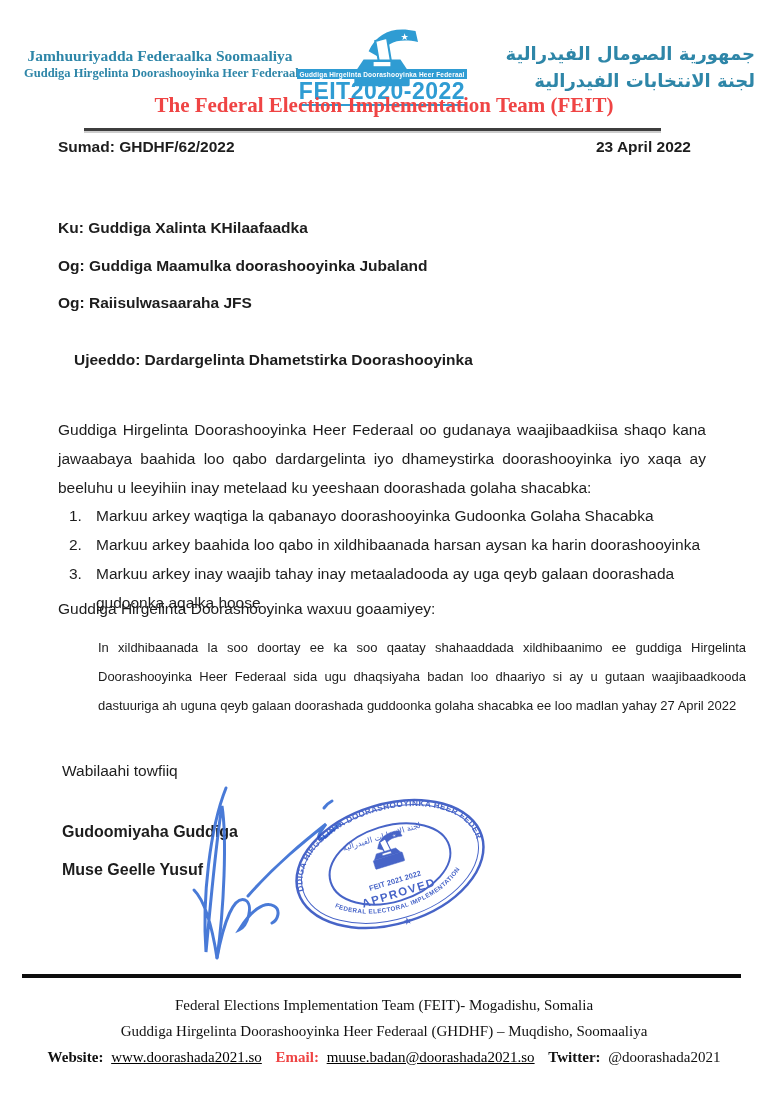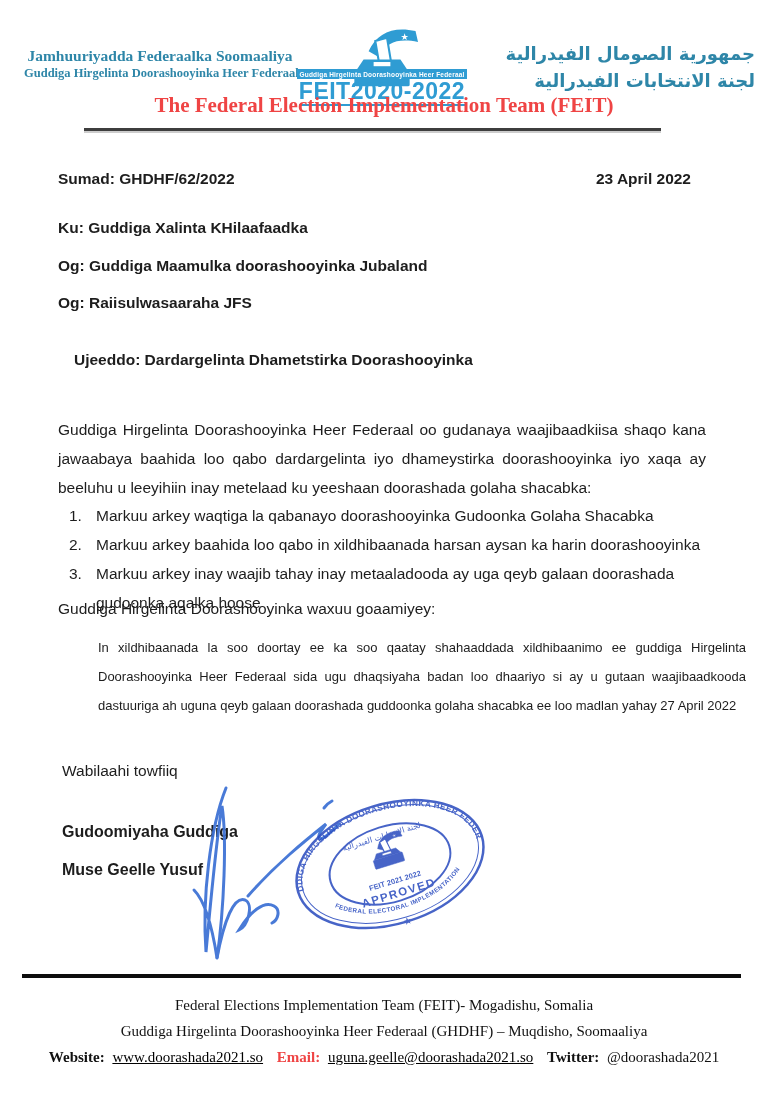--- a/index.html
+++ b/index.html
@@ -30,21 +30,21 @@
     position:absolute; right:13px; top:40px; width:300px; text-align:right;
     color:#2e86a8; font-family:"DejaVu Sans", sans-serif; font-size:18px; line-height:27px; font-weight:bold;
     direction:rtl;
   }
   .hdr-english {
     position:absolute; left:0; top:93px; width:768px; text-align:center;
     color:#ef4444; font-family:"Liberation Serif", serif; font-weight:bold; font-size:21px;
   }
   .hdr-rule { position:absolute; left:84px; top:128px; width:577px; height:3px; background:#3e3e3e; box-shadow:0 2px 0 rgba(130,130,130,.4); }
   
-  .meta-row { position:absolute; left:58px; top:170px; width:633px; display:flex; justify-content:space-between; font-weight:bold; font-size:15.5px; }
+  .meta-row { position:absolute; left:58px; top:138px; width:633px; display:flex; justify-content:space-between; font-weight:bold; font-size:15.5px; }
   .recip { position:absolute; left:58px; font-weight:bold; font-size:15.5px; }
   .recip-1 { top:219px; } .recip-2 { top:257px; } .recip-3 { top:294px; }
   .subject { position:absolute; left:58px; top:351px; font-weight:bold; font-size:15.5px;margin-left:16px; }
   
   .para1 { position:absolute; left:58px; top:415px; width:648px; font-size:15.5px; line-height:29px; text-align:justify; }
   .list  { position:absolute; left:69px; top:501px; width:639px; font-size:15.5px; }
   .list-item { display:flex; line-height:29px; }
   .list-num  { flex:0 0 27px; }
   .list-text { flex:1; }
   .decision { position:absolute; left:58px; top:600px; font-size:15.5px; }
@@ -172,19 +172,19 @@
   </svg>
 
   <div class="footer-rule"></div>
   <div class="footer">
     <div>Federal Elections Implementation Team (FEIT)- Mogadishu, Somalia</div>
     <div>Guddiga Hirgelinta Doorashooyinka Heer Federaal (GHDHF) – Muqdisho, Soomaaliya</div>
     <div>
       <span class="lbl">Website:</span>
       <span class="link">www.doorashada2021.so</span>
       <span class="lbl lbl-email">Email:</span>
-      <span class="link">uguna.geelle@doorashada2021.so</span>
+      <span class="link">muuse.badan@doorashada2021.so</span>
       <span class="lbl">Twitter:</span>
       <span class="handle">@doorashada2021</span>
     </div>
   </div>
 
 </div>
 
 </body></html>

